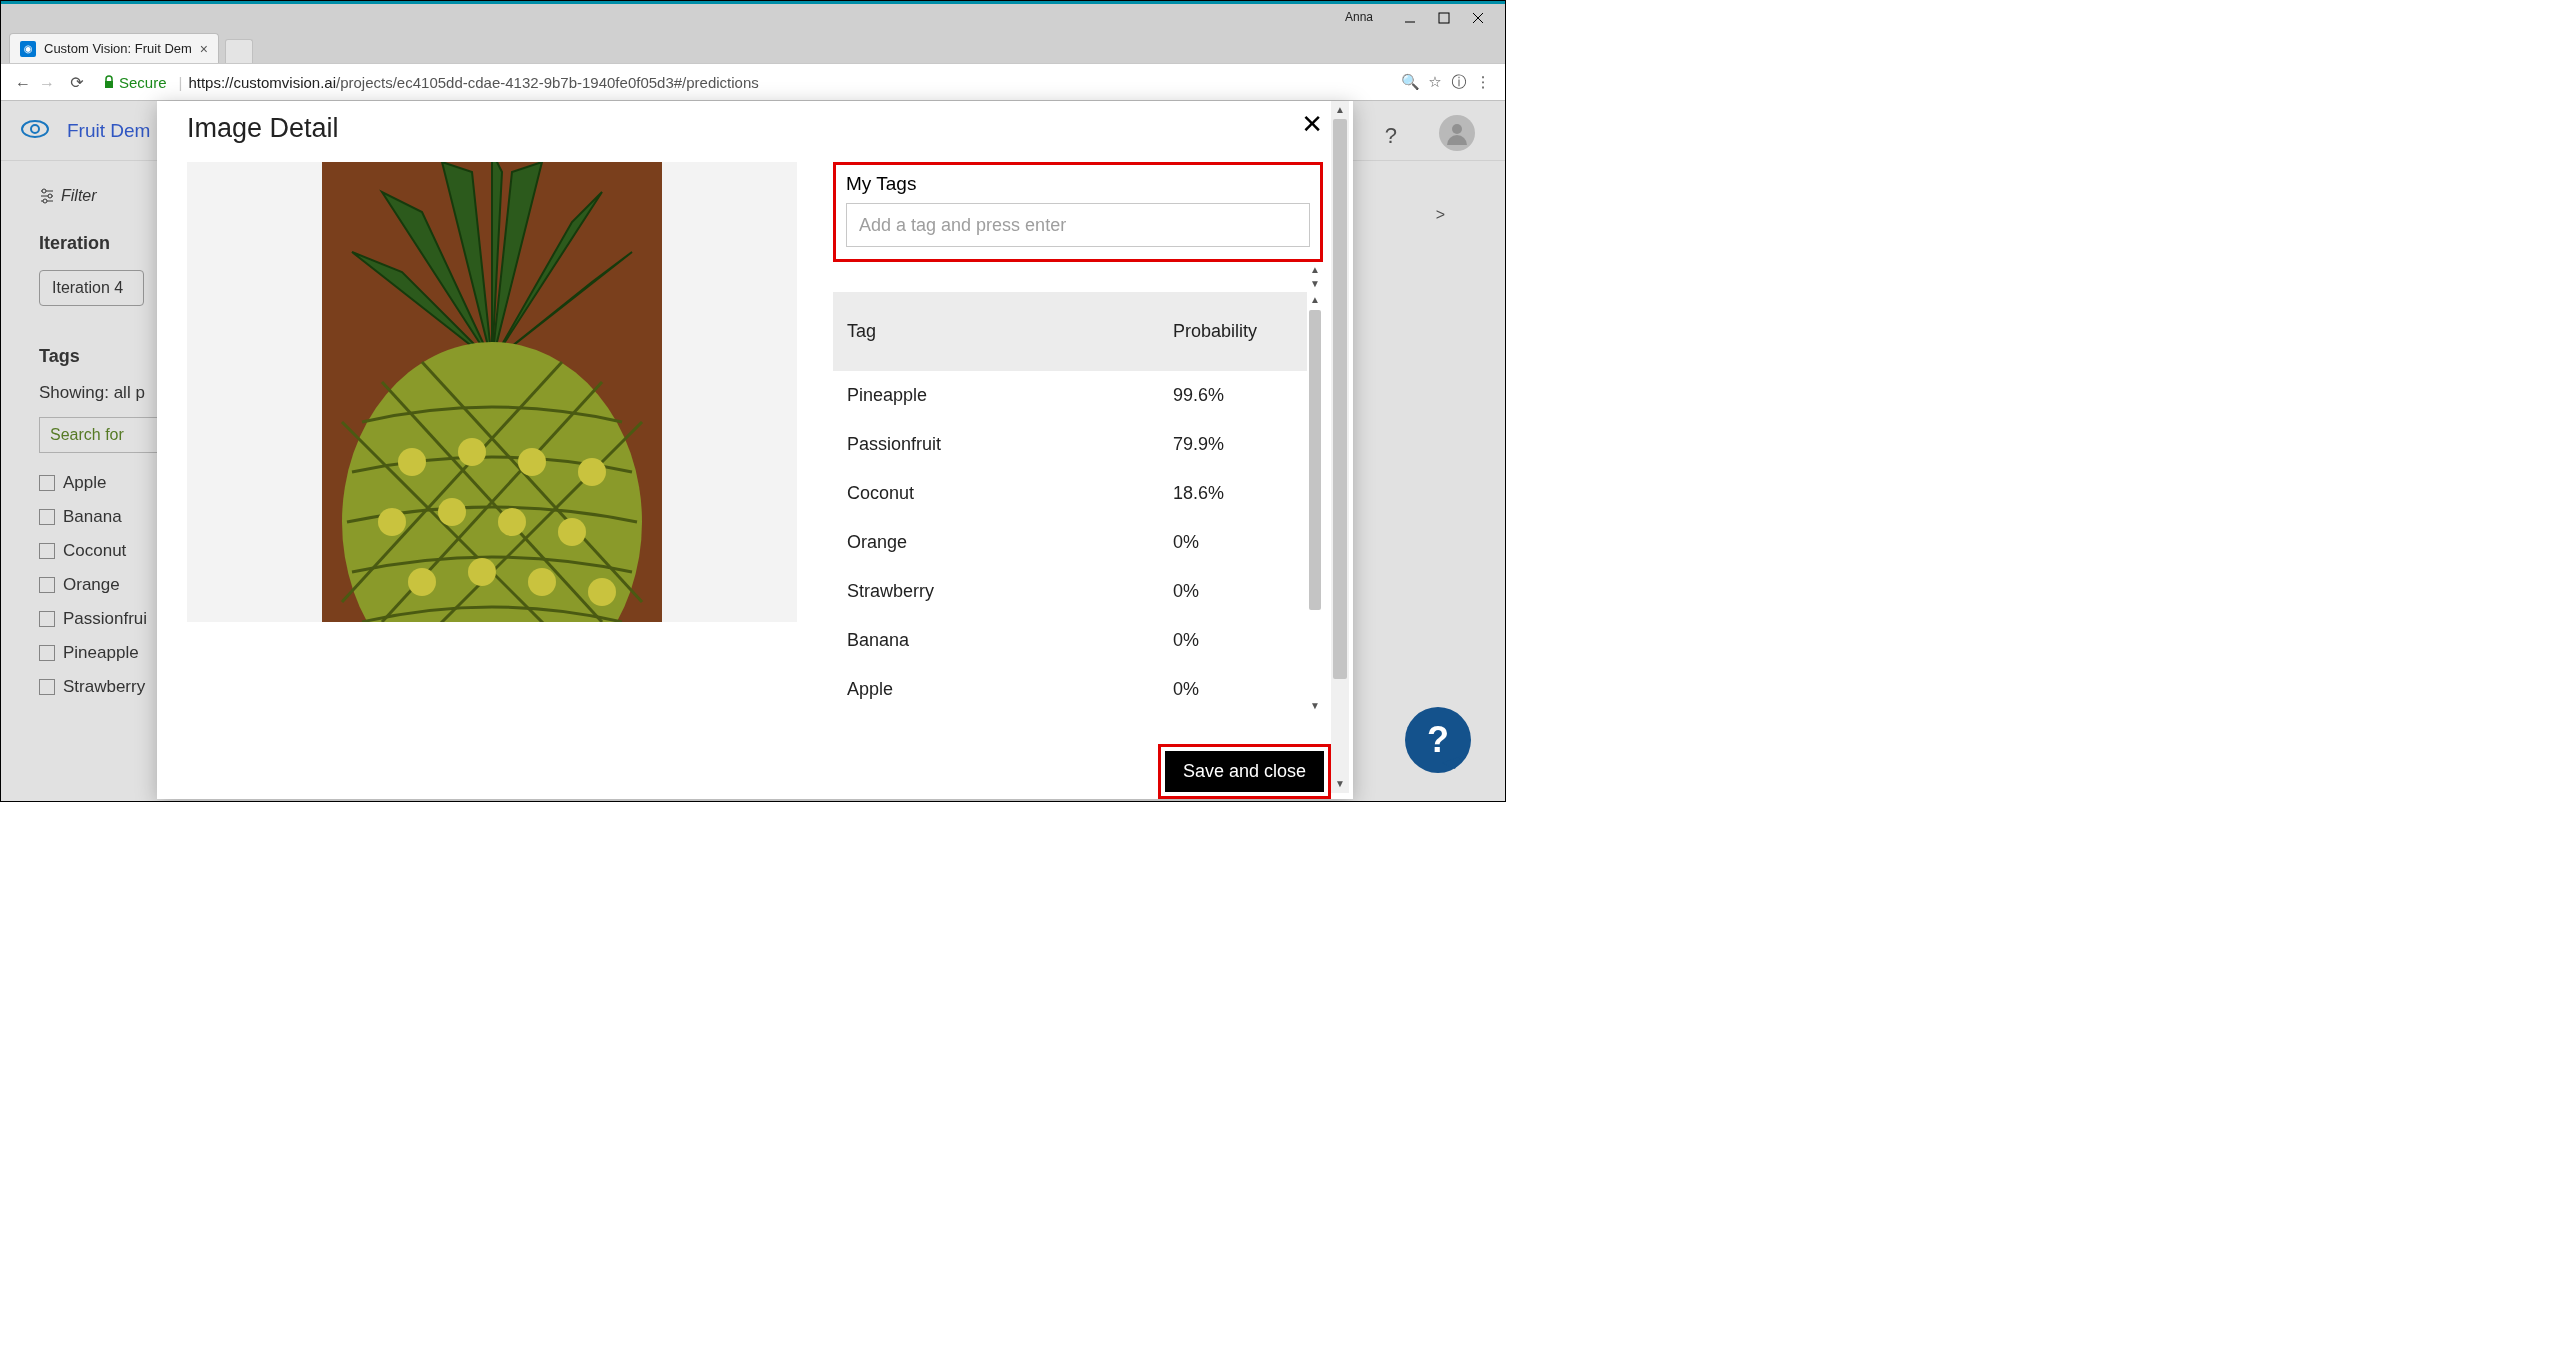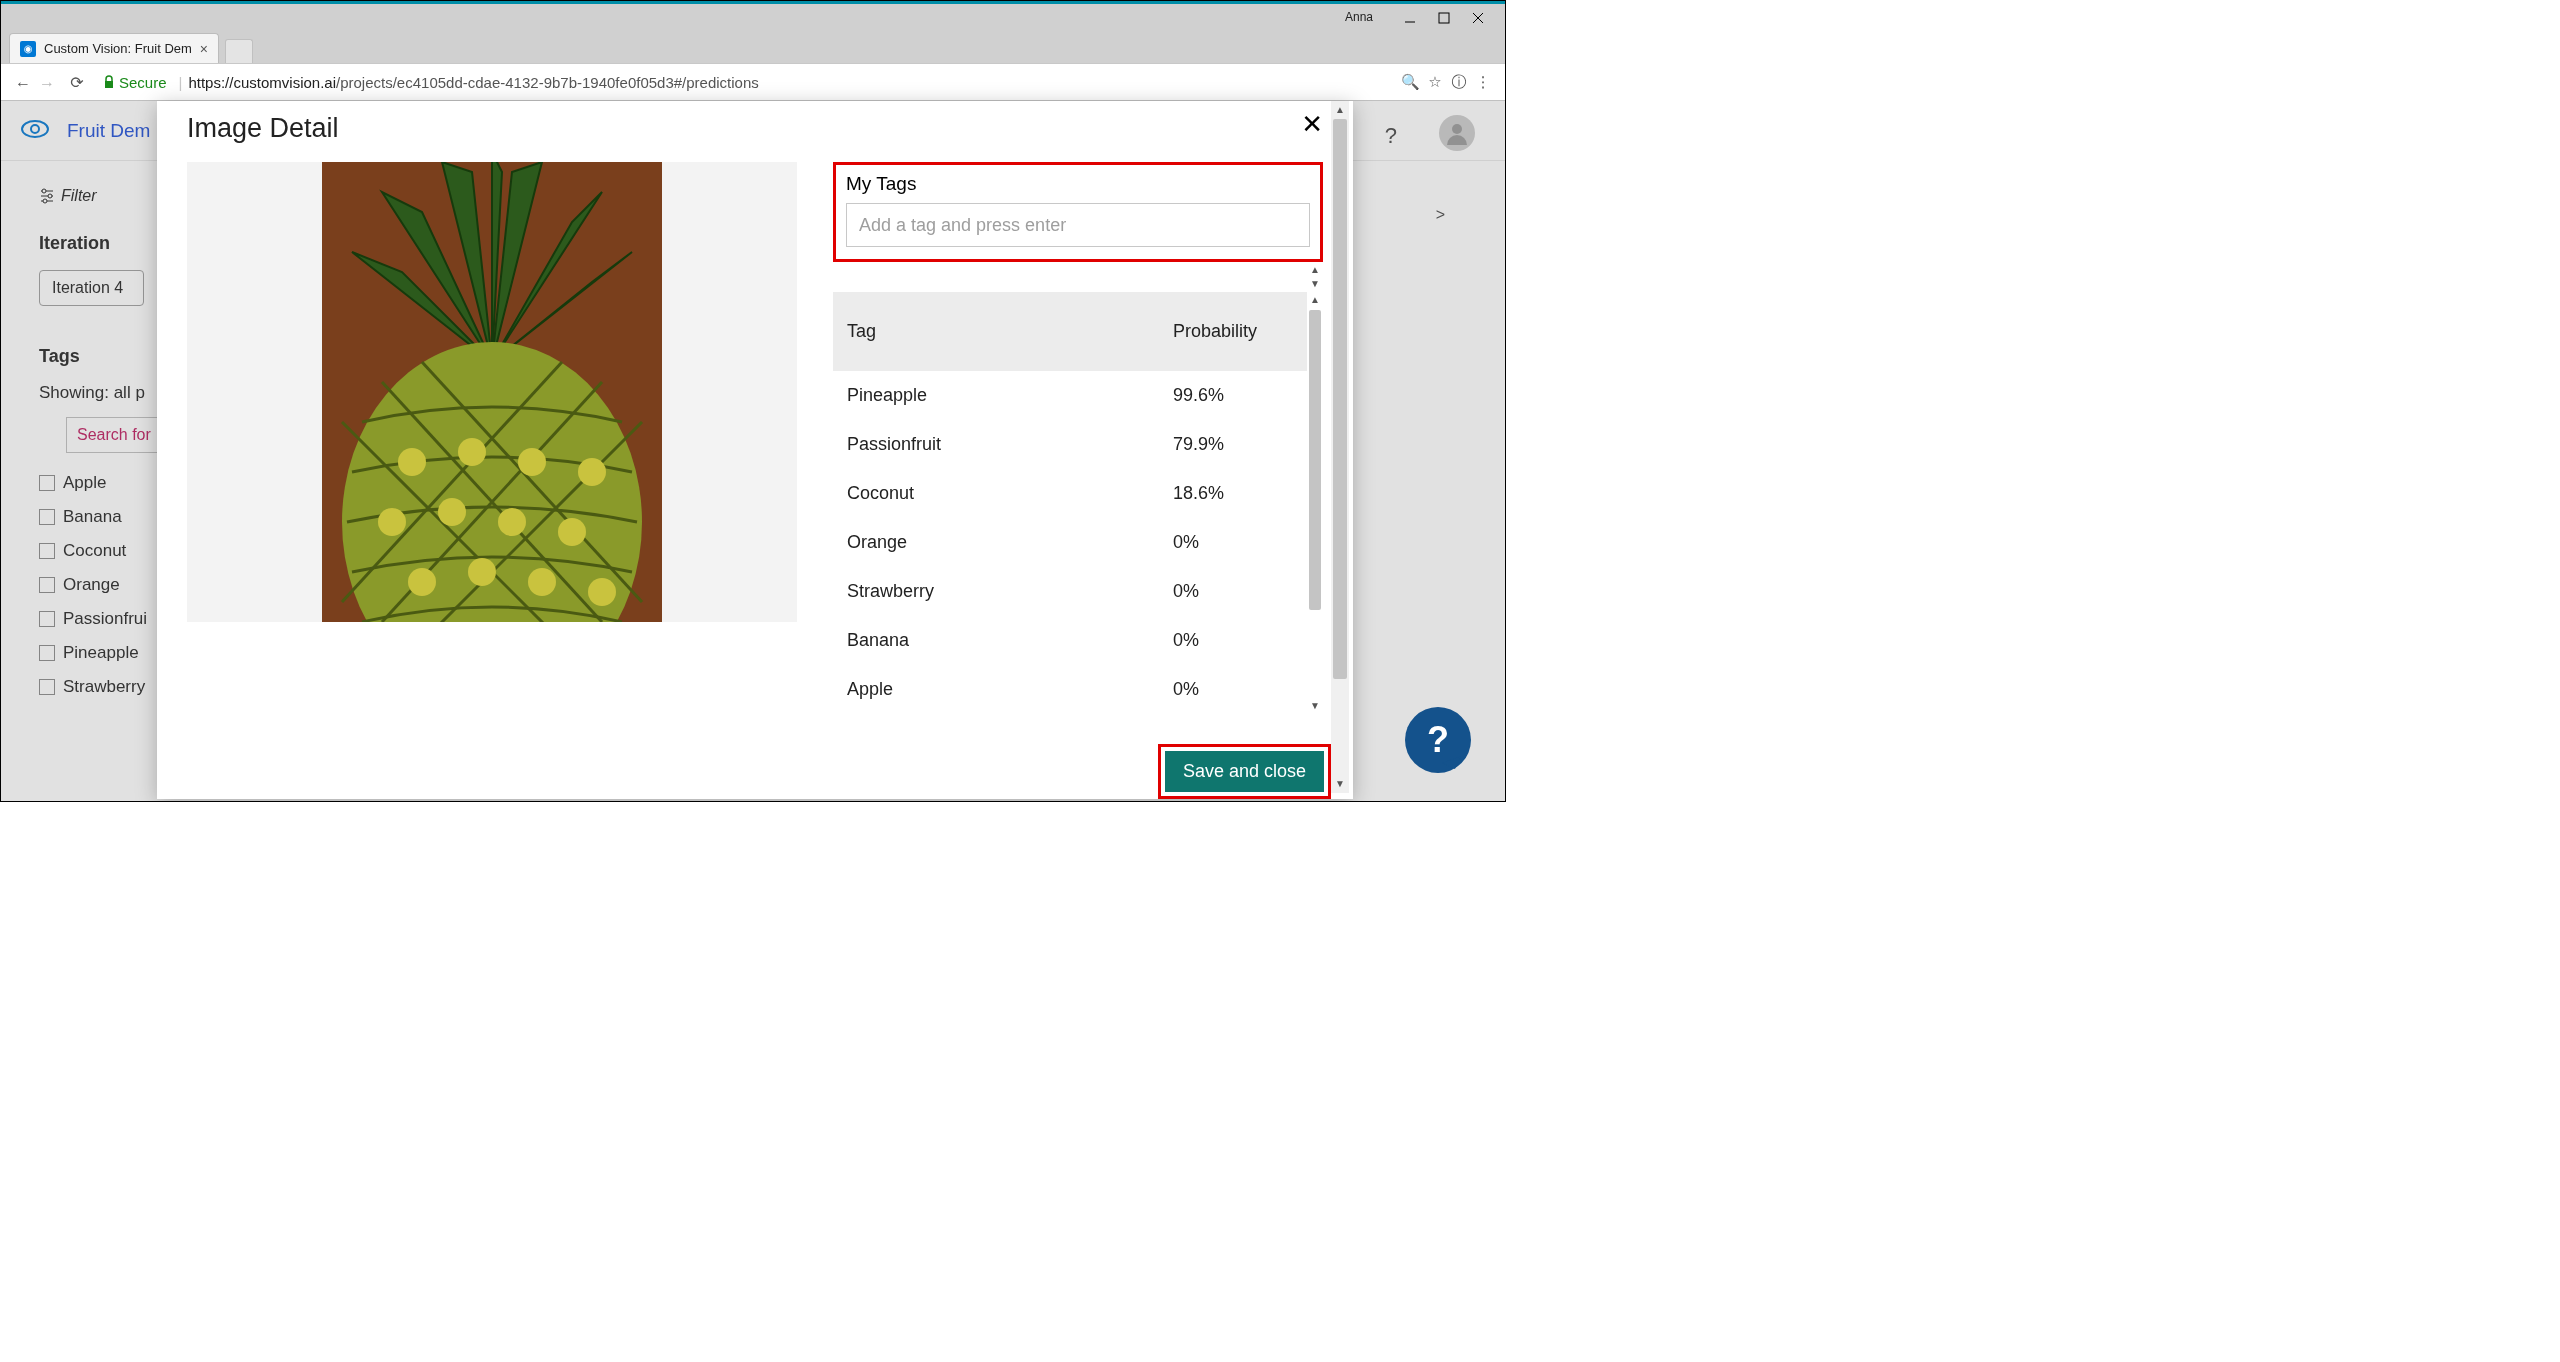--- a/index.html
+++ b/index.html
@@ -36,21 +36,21 @@
   .proj-title { font-size:19px; color:#1d4ed8;text-align:center; }
   .avatar { position:absolute; right:30px; top:14px; width:36px; height:36px; background:#ccc; border-radius:50%; display:flex; align-items:center; justify-content:center; color:#888; }
   .qmark { position:absolute; right:108px; top:22px; font-size:22px; color:#444; }
   .gt { position:absolute; right:60px; top:105px; font-size:16px; color:#444; }
 
   .sidebar { position:absolute; left:0; top:70px; width:160px; padding:16px 0 0 38px; font-size:16px; color:#222; }
   .sidebar .filter { display:flex; align-items:center; gap:6px; margin-bottom:28px;font-style:italic; }
   .sidebar h3 { font-size:18px; font-weight:600; margin-bottom:16px; }
   .iter-select { border:1px solid #9e9e9e; border-radius:4px; padding:8px 12px; font-size:16px; margin-bottom:40px; width:105px; overflow:hidden; white-space:nowrap;}
   .showing { font-size:17px; color:#222; margin-bottom:14px; white-space:nowrap;}
-  .search-tags { border:1px solid #bfbfbf; padding:8px 10px; font-size:16px; color:#be185d; margin-bottom:20px; width:138px; overflow:hidden; white-space:nowrap;margin-left:27px;}
+  .search-tags { border:1px solid #bfbfbf; padding:8px 10px; font-size:16px; color:#4d7c0f; margin-bottom:20px; width:138px; overflow:hidden; white-space:nowrap;}
   .tag-item { display:flex; align-items:center; gap:8px; margin-bottom:14px; font-size:17px; white-space:nowrap;}
   .tag-item .cb { width:16px; height:16px; border:1px solid #888; display:inline-block; }
 
   
   .backdrop { position:absolute; top:100px; left:0; right:0; bottom:0; background:rgba(120,120,120,0.22); }
   .modal { position:absolute; top:100px; left:156px; width:1196px; bottom:2px; background:#fff; box-shadow:0 4px 20px rgba(0,0,0,0.25); display:flex; flex-direction:column; }
   .modal-inner { flex:1; overflow:hidden; position:relative; padding:12px 30px 0 30px; }
   .modal h1 { font-size:27px; font-weight:400; color:#222; margin-bottom:18px; }
   .modal .closex { position:absolute; right:30px; top:8px; font-size:26px; color:#000; cursor:pointer; }
 
@@ -67,21 +67,21 @@
   .pred-table { margin-top:30px; position:relative; }
   .pred-head { display:flex; background:#ececec; padding:29px 14px; font-size:18px; color:#222; }
   .pred-head .c1 { flex:1; }
   .pred-head .c2 { width:120px; text-align:left; }
   .pred-row { display:flex; padding:14px 14px; font-size:18px; color:#222; }
   .pred-row .c1 { flex:1; }
   .pred-row .c2 { width:120px; text-align:left; }
 
   .savebar { height:56px; display:flex; justify-content:flex-end; align-items:center; padding-right:22px; }
   .save-btn-wrap { border:3px solid #e00000; padding:4px; }
-  .save-btn { background:#0f766e; color:#fff; font-size:18px; padding:10px 18px; border:none; cursor:pointer; }
+  .save-btn { background:#000000; color:#fff; font-size:18px; padding:10px 18px; border:none; cursor:pointer; }
 
   .vscroll { position:absolute; right:4px; top:100px; bottom:6px; width:18px; background:#f0f0f0; }
   .vscroll .arrow { height:18px; text-align:center; font-size:10px; color:#555; background:#f0f0f0; line-height:18px;}
   .vscroll .thumb { position:absolute; left:2px; right:2px; background:#c4c4c4; border-radius:2px; }
 
   .panel-scroll { position:absolute; right:0; top:0; bottom:0; width:16px; }
   .panel-scroll .arrow { height:16px; text-align:center; font-size:10px; color:#555; line-height:16px;}
   .panel-scroll .thumb { position:absolute; left:2px; right:2px; background:#c4c4c4; border-radius:2px; }
 
   .help-bubble { position:absolute; right:34px; bottom:28px; width:66px; height:66px; background:#14528c; border-radius:50%; display:flex; align-items:center; justify-content:center; color:#fff; font-size:36px; font-weight:700; }

